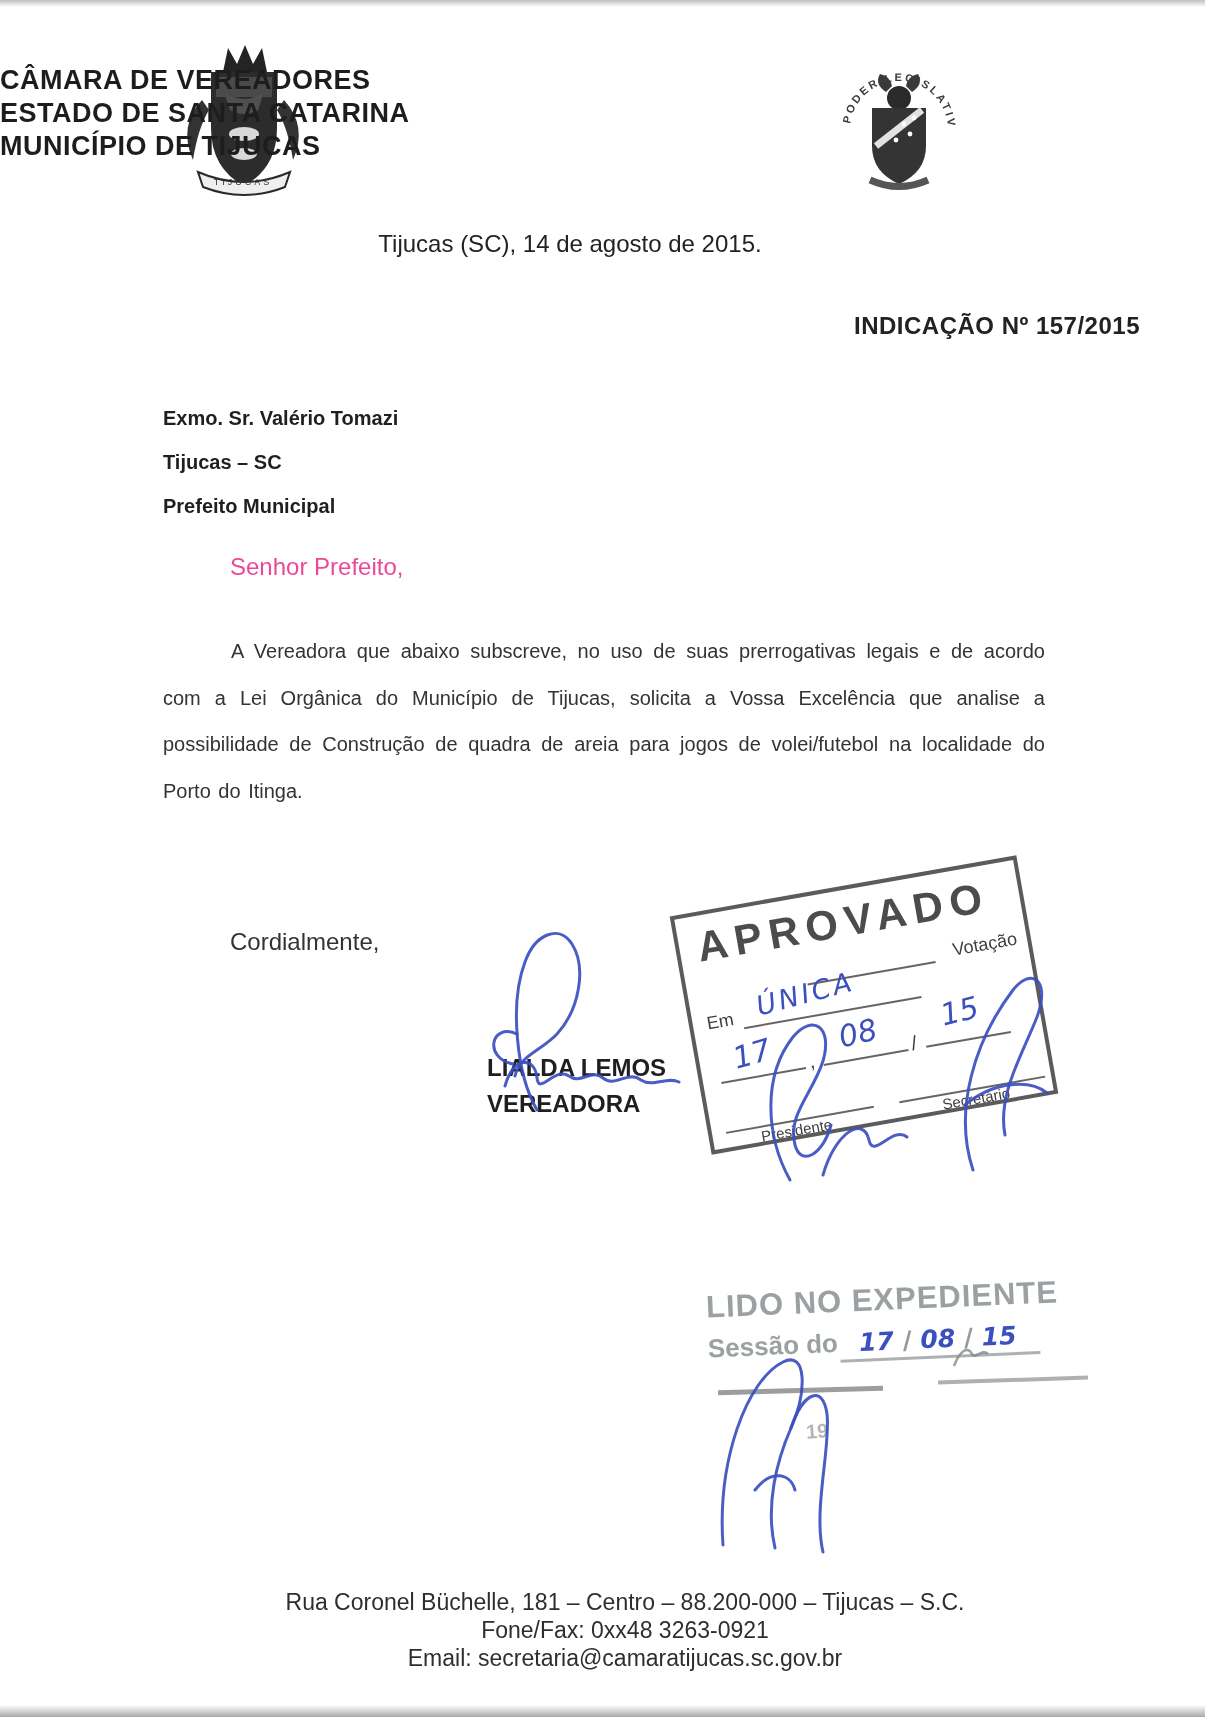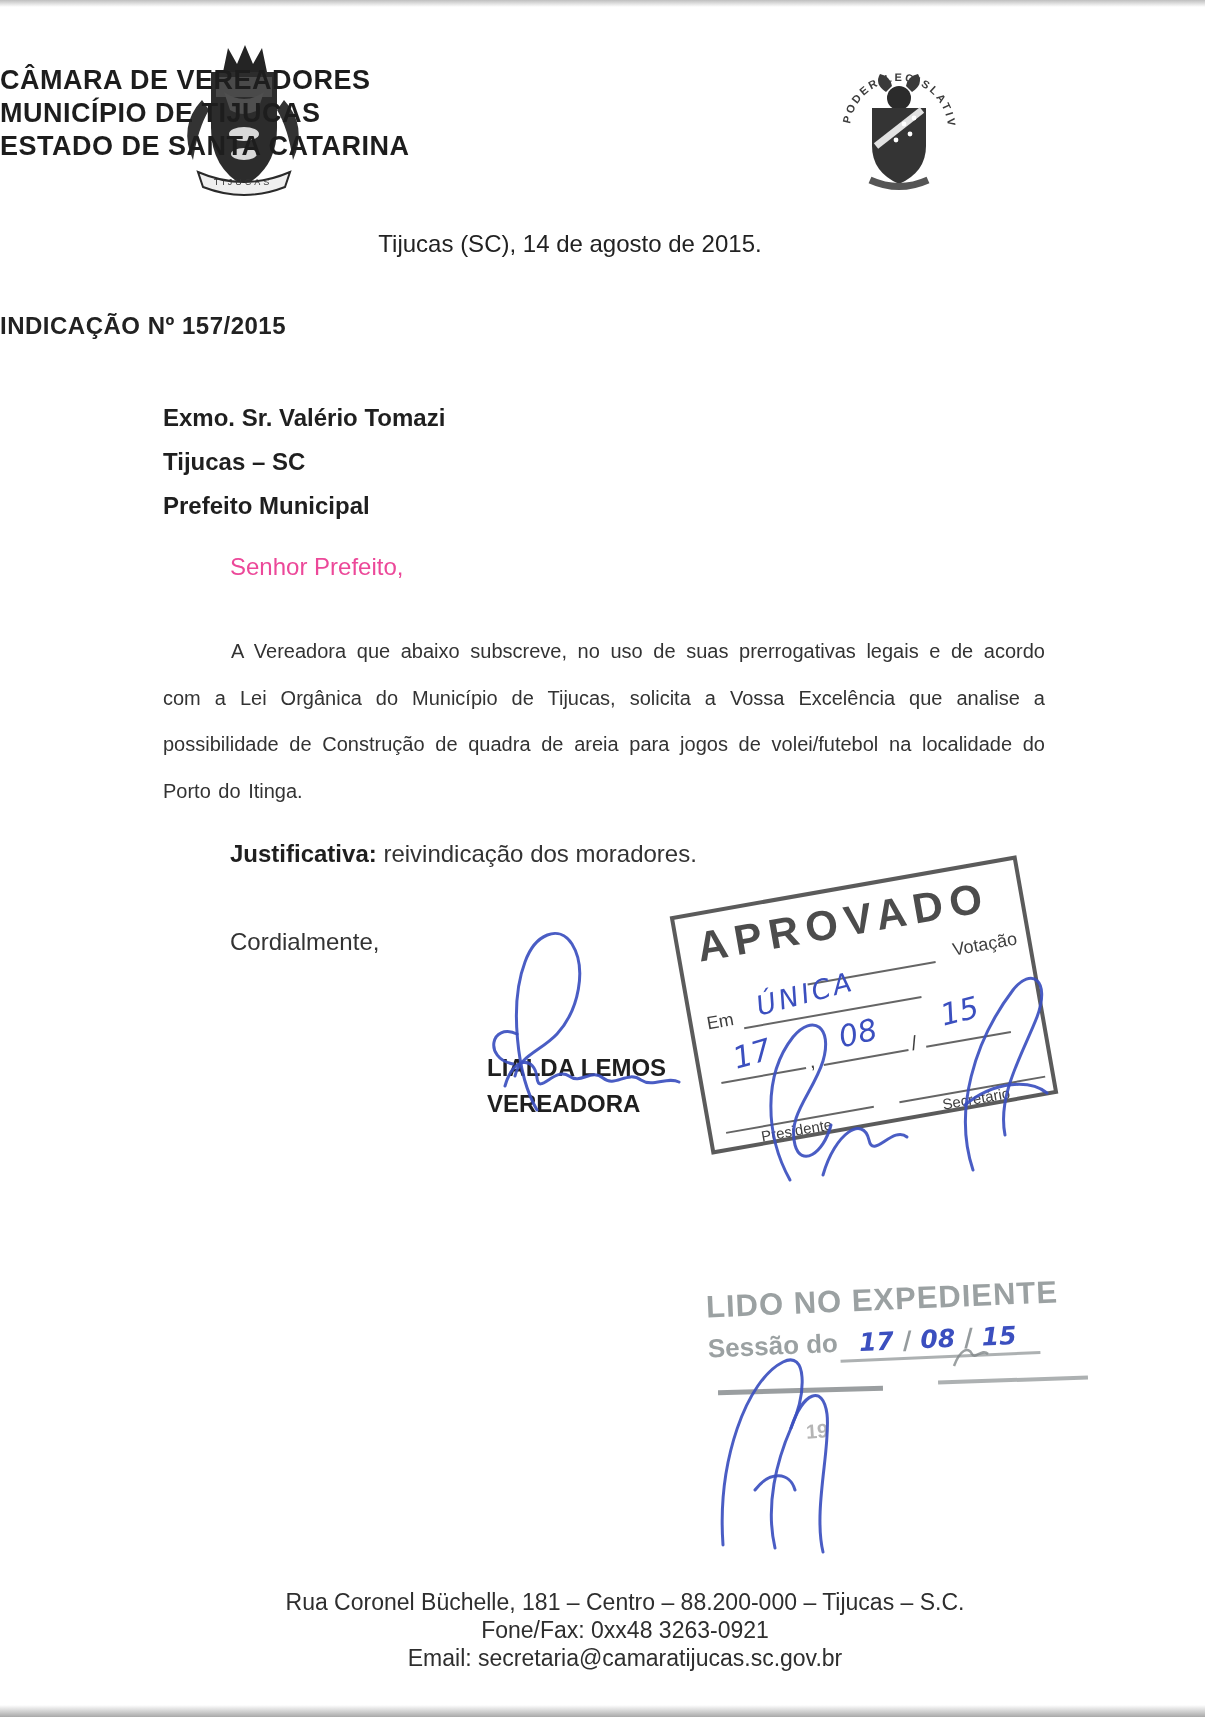--- a/index.html
+++ b/index.html
@@ -26,26 +26,26 @@
     letter-spacing:0.5px;
   }
   .seal { position:absolute; left:838px; top:30px; width:122px; height:166px; }
 
   
   .date-line {
     position:absolute; left:0; top:230px; width:1140px; text-align:center;
     font-weight:normal; font-size:24px; color:#222;
   }
   .doc-title {
-    position:absolute; left:0; top:312px; width:1140px; text-align:left;
+    position:absolute; left:0; top:312px; width:1140px; text-align:right;
     font-weight:bold; font-size:24px; color:#222; letter-spacing:0.5px;
   }
   .addressee {
     position:absolute; left:163px; top:396px;
-    font-weight:bold; font-size:24px; line-height:44px; color:#1f1f1f;
+    font-weight:bold; font-size:20px; line-height:44px; color:#1f1f1f;
   }
   .salutation { position:absolute; left:230px; top:553px; font-size:24px; color:#ec4899; }
   .body-par {
     position:absolute; left:163px; top:628px; width:882px;
     font-size:20px; line-height:46.5px; text-align:justify; text-indent:68px;
     color:#333; word-spacing:2px;
   }
   .justification { position:absolute; left:230px; top:840px; font-size:24px; color:#333; }
   .justification b { color:#1f1f1f; }
   .closing { position:absolute; left:230px; top:928px; font-size:24px; color:#333; }
@@ -153,22 +153,22 @@
     <path d="M112,58 q24,26 9,60 q-5,-32 -16,-50 z" fill="#333"></path>
     <ellipse cx="72" cy="92" rx="15" ry="7" fill="#d8d8d8"></ellipse>
     <ellipse cx="72" cy="112" rx="13" ry="6" fill="#d8d8d8"></ellipse>
     <path d="M52,50 q20,14 40,0 l-6,18 q-14,8 -28,0 z" fill="#4f4f4f"></path>
     <path d="M26,130 q46,20 92,0 l-5,15 q-41,16 -82,0 z" fill="#efefef" stroke="#2a2a2a" stroke-width="2"></path>
     <text x="71" y="143" text-anchor="middle" font-size="9" letter-spacing="3" fill="#333">TIJUCAS</text>
   </svg>
 
   <div class="header-titles">
     <div>CÂMARA DE VEREADORES</div>
+    <div>ESTADO DE SANTA CATARINA</div>
     <div>MUNICÍPIO DE TIJUCAS</div>
-    <div>ESTADO DE SANTA CATARINA</div>
   </div>
 
   <svg class="seal" viewBox="0 0 122 166">
     <defs>
       <path id="sealArc" d="M12,100 A49,49 0 1 1 110,100"></path>
     </defs>
     <text font-size="11" letter-spacing="2.5" fill="#3c3c3c" font-weight="bold">
       <textPath href="#sealArc" startOffset="6">PODER LEGISLATIVO MUNICIPAL</textPath>
     </text>
     <circle cx="61" cy="68" r="12" fill="#2b2b2b"></circle>
@@ -188,23 +188,20 @@
 
   <div class="addressee">
     <div>Exmo. Sr. Valério Tomazi</div>
     <div>Tijucas – SC</div>
     <div>Prefeito Municipal</div>
   </div>
 
   <div class="salutation">Senhor Prefeito,</div>
   <div class="body-par">A Vereadora que abaixo subscreve, no uso de suas prerrogativas legais e de acordo com a Lei Orgânica do Município de Tijucas, solicita a Vossa Excelência que analise a possibilidade de Construção de quadra de areia para jogos de volei/futebol na localidade do Porto do Itinga.</div>
 
-  <div class="justification">
-    <b>Justificativa:</b><span> reivindicação dos moradores.</span>
-  </div>
 
   <div class="closing">Cordialmente,</div>
 
   <div class="signer-block">
     <div>LIALDA LEMOS</div>
     <div>VEREADORA</div>
   </div>
 
   <svg class="sig" style="left:455px; top:918px; width:230px; height:200px;" viewBox="0 0 230 200">
     <path d="M82,192 C62,158 54,86 70,44 C80,16 104,6 117,26 C132,50 124,92 102,116 C86,133 64,138 60,158"></path>

